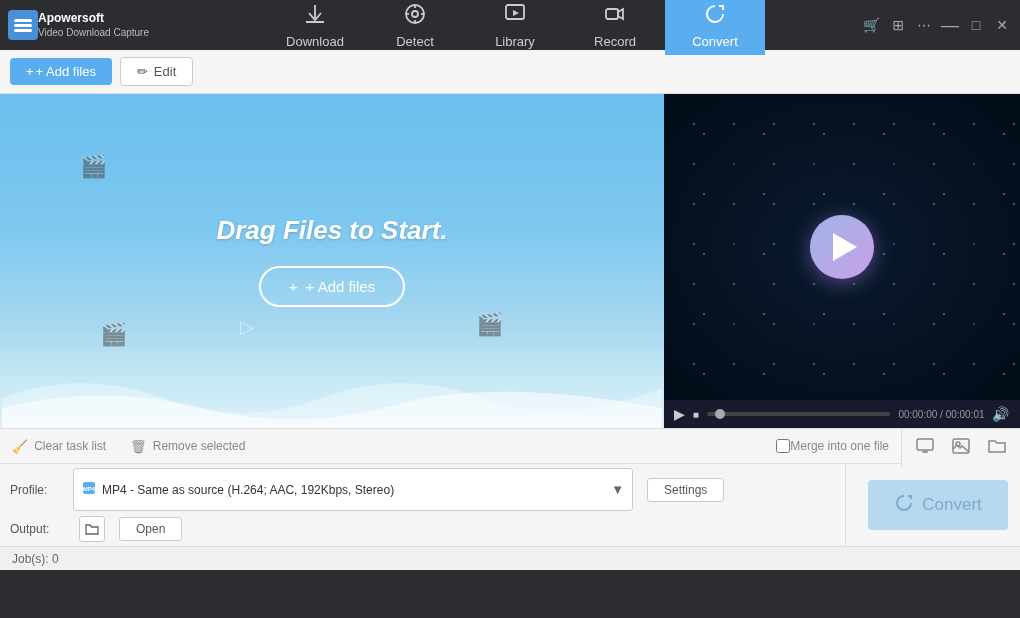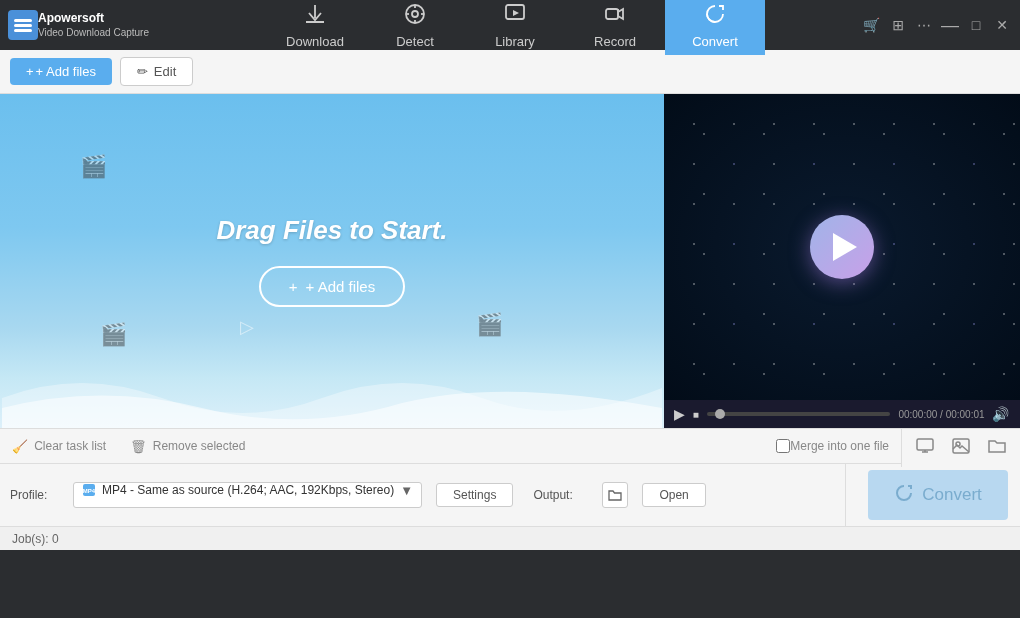--- a/index.html
+++ b/index.html
@@ -287,24 +287,25 @@
       border-left: 1px solid #ddd;
       height: 38px;
       background: #f5f5f5;
     }
     .preview-icon { color: #888; font-size: 16px; cursor: pointer; }
     .settings-label { color: #555; font-size: 12px; min-width: 55px; }
     .profile-select-wrap {
       flex: 1;
       max-width: 600px;
       display: flex;
+      align-items: center;
       border: 1px solid #ccc;
       border-radius: 3px;
       background: white;
-      height: 26px;
+      height: 43px;
       padding: 0 8px;
       gap: 6px;
     }
     .profile-icon { color: #5aadee; font-size: 13px; }
     .profile-text { flex: 1; color: #333; font-size: 12px; }
     .dropdown-arrow { color: #666; }
     .action-btn-small {
       padding: 4px 16px;
       border: 1px solid #ccc;
       background: white;
@@ -532,21 +533,21 @@
     </span>
     <span class="preview-icon">
       <svg width="18" height="16" viewBox="0 0 18 16" fill="none" stroke="#888" stroke-width="1.5">
         <path d="M1 3h6l2 2h8v9H1z"></path>
       </svg>
     </span>
   </div>
 </div>
 
 <div style="display:flex; flex-direction:row; background:#f5f5f5; align-items:stretch;">
-  <div style="flex:1; display:flex; flex-direction:row; padding:4px 10px; gap:20px;">
+  <div style="flex:1; display:flex; flex-direction:column; padding:4px 10px; gap:5px;">
 
     <div class="config-row">
       <span class="settings-label">Profile:</span>
       <div class="profile-select-wrap" style="flex:1; max-width:560px;">
         <span class="profile-icon">
           <svg width="14" height="14" viewBox="0 0 14 14" fill="#5aadee">
               <rect x="1" y="1" width="12" height="12" rx="2"></rect>
               <text x="7" y="10" text-anchor="middle" font-size="6" fill="white" font-weight="bold">MP4</text>
             </svg>
         </span>

